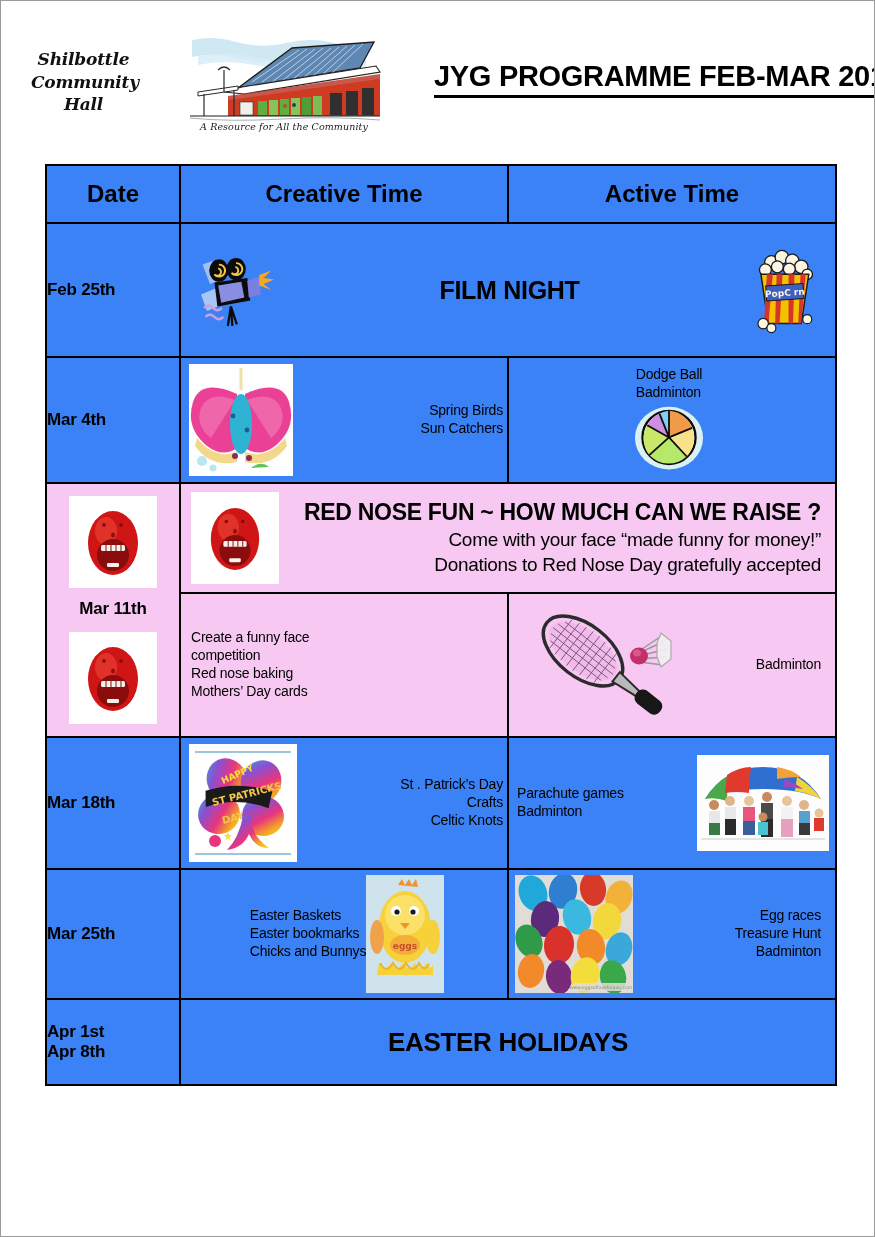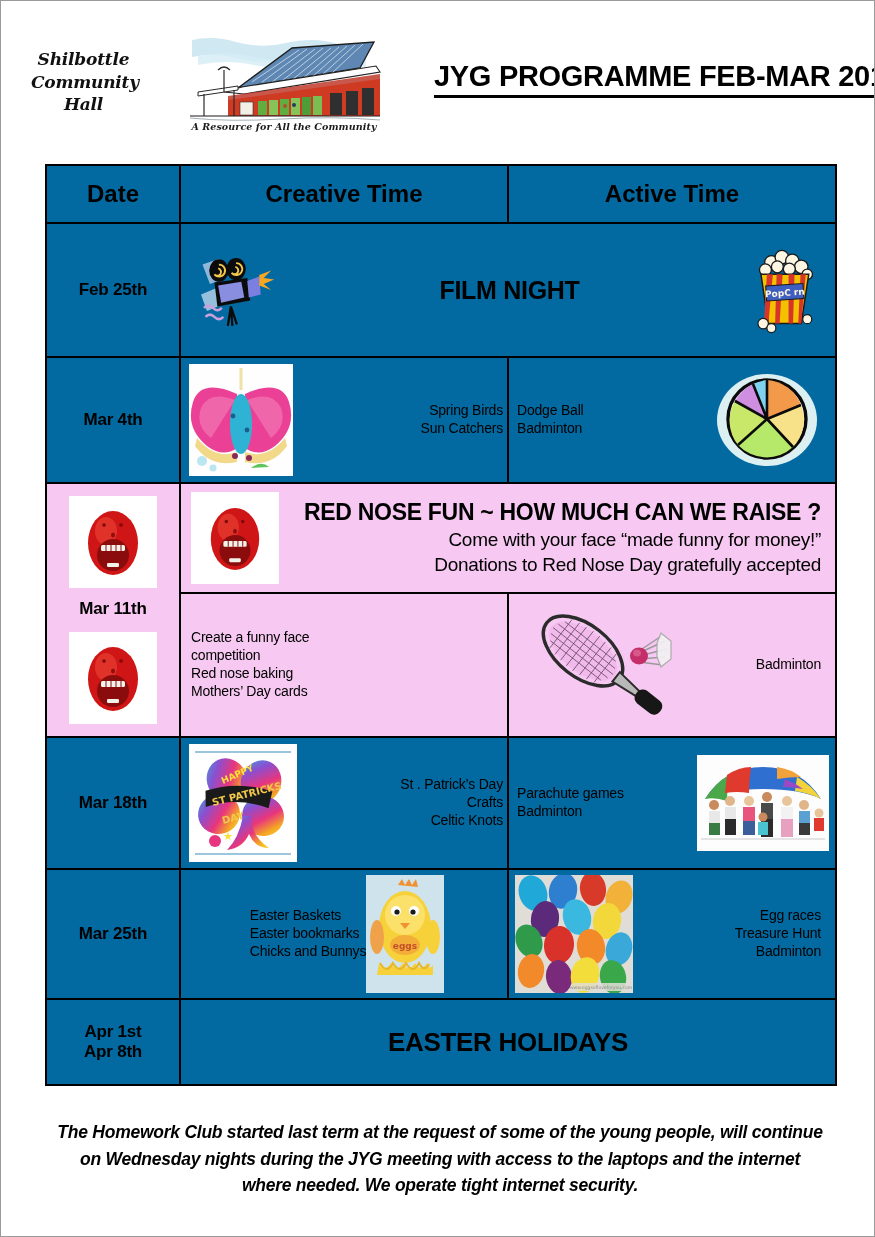--- a/index.html
+++ b/index.html
@@ -35,21 +35,21 @@
   .logo-words div{white-space:nowrap;}
   .logo-art{
     width:200px;height:104px;
     position:relative;margin-left:4px;
     display:flex;flex-direction:column;justify-content:flex-start;
   }
   .logo-art .tag{
     position:absolute;left:0;bottom:2px;width:100%;
     text-align:center;
     font-family:"DejaVu Serif", serif;
-    font-style:italic;font-weight:bold;font-size:9.5px;
+    font-style:italic;font-weight:normal;font-size:9.5px;
     color:#1a1a1a;
     letter-spacing:0.1px;
   }
   .doc-title{
     flex:1;
     text-align:center;
     font-size:29px;font-weight:bold;
     letter-spacing:-0.3px;
     padding-left:6px;
     padding-bottom:6px;
@@ -64,33 +64,32 @@
   
   .tbl{
     position:absolute;left:44px;top:163px;width:790px;
     border-collapse:collapse;
     table-layout:fixed;
   }
   .tbl td,.tbl th{
     border:2px solid #000;
     padding:0;
     vertical-align:middle;
-    background:#0369a1;
+    background:#3b82f6;
   }
   col.c-date{width:134px;}
   col.c-creative{width:328px;}
   col.c-active{width:328px;}
 
   .hdr{
     height:56px;
     text-align:center;
     font-size:24px;font-weight:bold;
   }
   .datecell{
-    text-align:center;
     font-size:17px;font-weight:bold;
     letter-spacing:-0.2px;
   }
   .pink{background:#f7c9f2 !important;}
 
   
   .flexcell{display:flex;align-items:center;height:100%;box-sizing:border-box;}
 
   .txt{
     font-size:14px;
@@ -312,21 +311,21 @@
               <circle cx="60" cy="94" r="3" fill="#8a2a5a"></circle>
               <circle cx="13" cy="97" r="5" fill="#a9e0ef" opacity="0.8"></circle>
               <circle cx="24" cy="104" r="3.5" fill="#a9e0ef" opacity="0.8"></circle>
               <path d="M62 104 q10 -8 18 -1 z" fill="#5cc45a"></path>
             </svg>
             <div class="txt r">Spring Birds
 Sun Catchers</div>
           </div>
         </td>
         <td>
-          <div class="flexcell" style="height:108px;justify-content:space-between;padding:0 14px 0 8px;">
+          <div class="flexcell" style="height:108px;justify-content:space-between;padding:0 14px 0 8px;flex-direction:column;">
             <div class="txt l">Dodge Ball
 Badminton</div>
 
             <svg width="108" height="106" viewBox="0 0 108 106" class="art">
               <ellipse cx="54" cy="53" rx="50" ry="46" fill="#dcf0f2"></ellipse>
               <circle cx="54" cy="52" r="39" fill="#ffffff" stroke="#0b0b0b" stroke-width="3.4"></circle>
               <path d="M54 52 L54 13 A39 39 0 0 1 88 38 Z" fill="#f2994a"></path>
               <path d="M54 52 L88 38 A39 39 0 0 1 80 80 Z" fill="#f7e28a"></path>
               <path d="M54 52 L80 80 A39 39 0 0 1 25 78 Z" fill="#b6e86a"></path>
               <path d="M54 52 L25 78 A39 39 0 0 1 22 34 Z" fill="#c9e86a"></path>
@@ -602,15 +601,14 @@
 
       <tr>
         <td class="datecell" style="height:84px;white-space:pre-line;">Apr 1st
 Apr 8th</td>
         <td colspan="2" class="easter">EASTER HOLIDAYS</td>
       </tr>
 
     </tbody>
   </table>
 
-  <div class="footer">The Homework Club started last term at the request of some of the young people, will continue on Wednesday nights during the JYG meeting with access to the laptops and the internet where needed. We operate tight internet security.</div>
 
 </div>
 
 </body></html>

